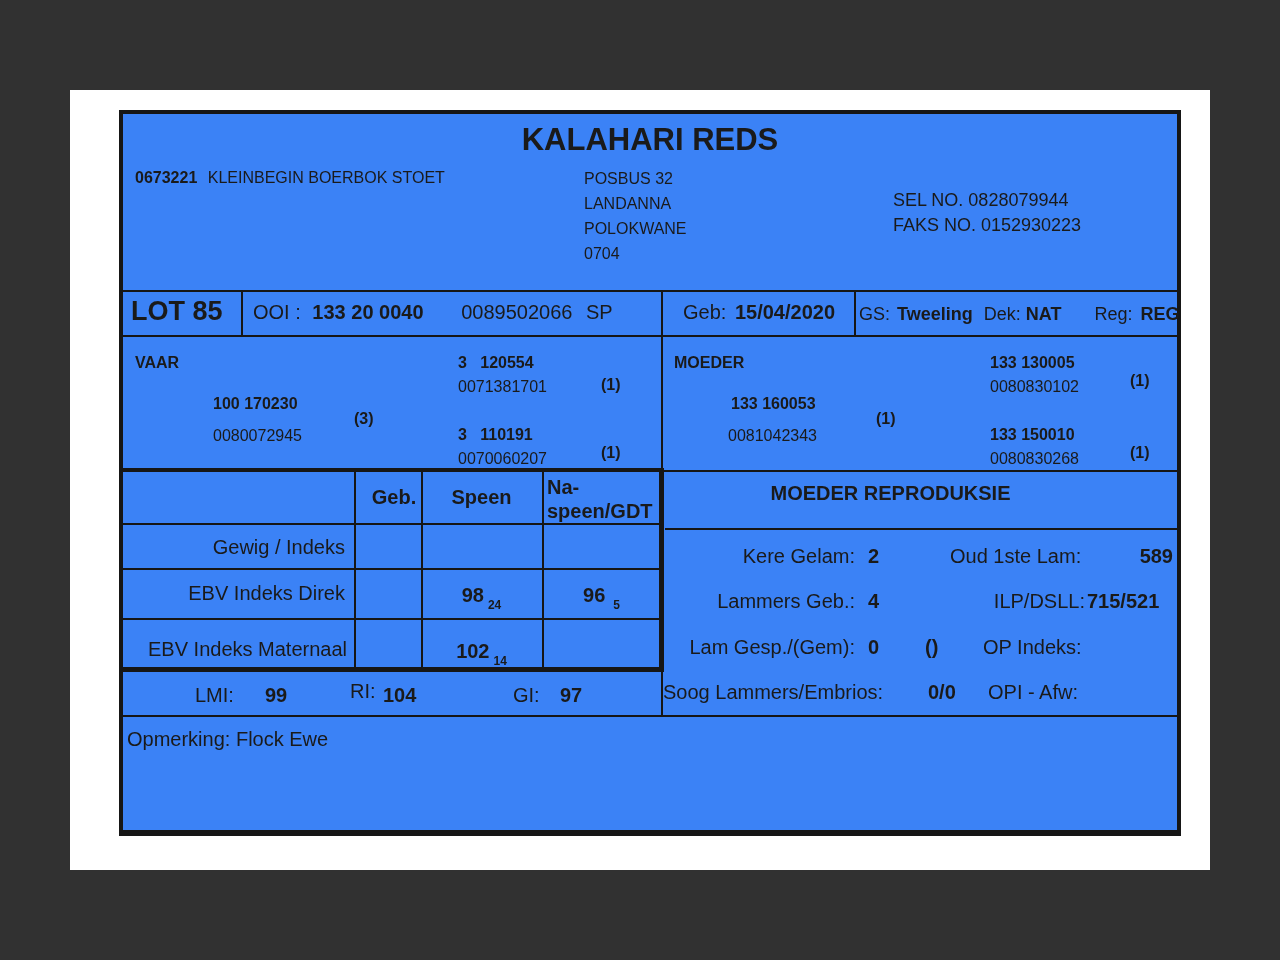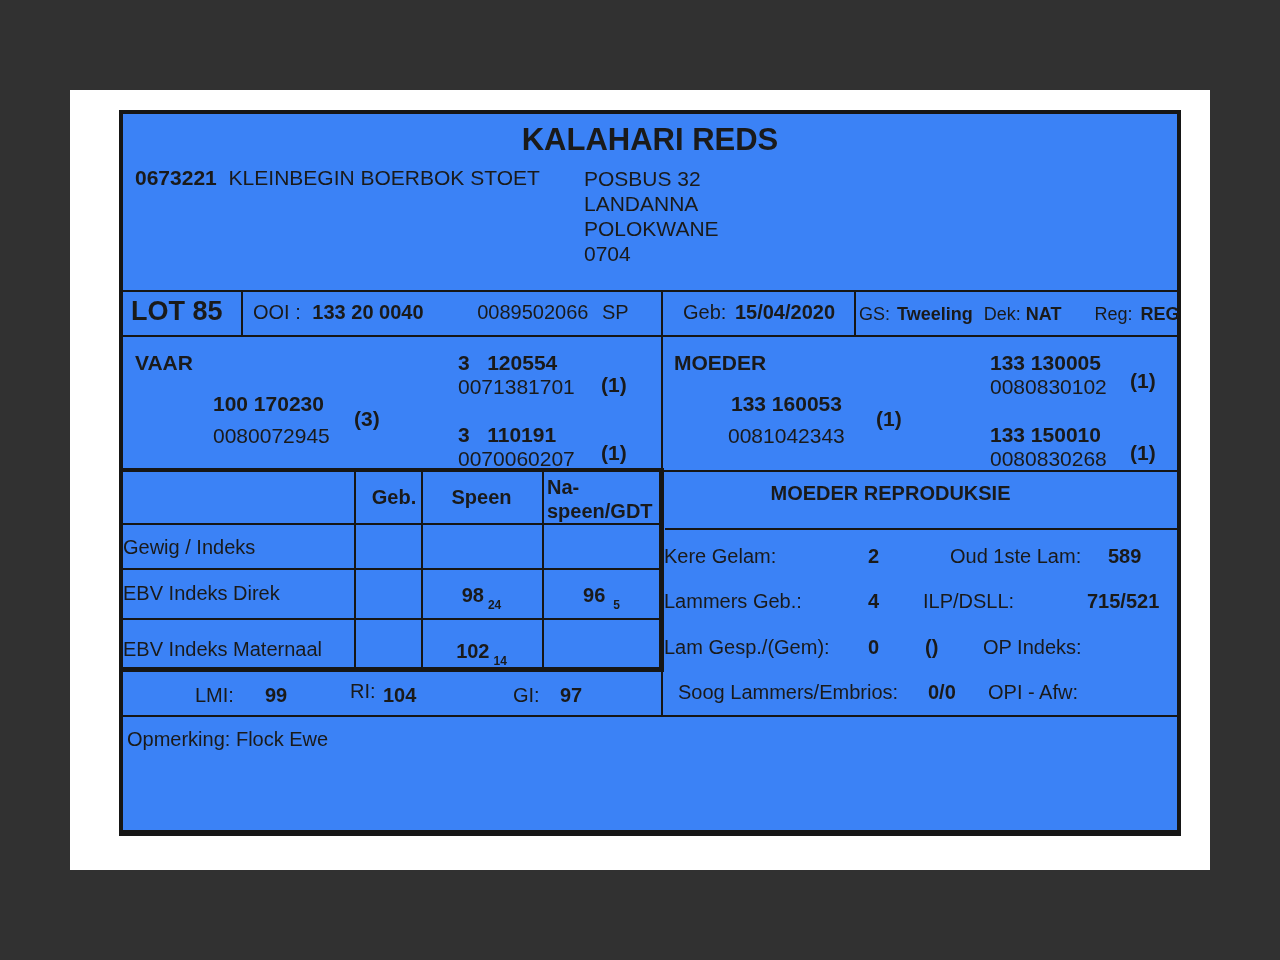--- a/index.html
+++ b/index.html
@@ -19,24 +19,24 @@
     position:absolute;left:119px;top:110px;width:1062px;height:726px;
     box-sizing:border-box;
     border:4px solid #161616;border-bottom-width:6px;
     background:#3b82f6;
   }
   .abs{position:absolute;white-space:nowrap;}
   .ln{position:absolute;background:#161616;}
   .b{font-weight:bold;}
   .pre{white-space:pre;}
   .ctr{text-align:center;}
-  .rt{}
+  .rt{text-align:right;}
   .f31{font-size:31px;}
   .f27{font-size:27px;}
-  .f21{font-size:21px;line-height:25px;}
+  .f21{font-size:16px;line-height:25px;}
   .f20{font-size:20px;}
   .f18{font-size:18px;line-height:25px;}
   .sub{font-size:12px;font-weight:bold;vertical-align:-7px;margin-left:4px;}
 </style>
 </head>
 <body>
 
 <div class="page"></div>
 
 <div class="card">
@@ -64,26 +64,30 @@
   <div class="abs f21" style="left:12px;top:51px">
     <span class="b">0673221</span>
     <span style="margin-left:6px">KLEINBEGIN BOERBOK STOET</span>
   </div>
   <div class="abs f21" style="left:461px;top:52px">
     <div>POSBUS 32</div>
     <div>LANDANNA</div>
     <div>POLOKWANE</div>
     <div>0704</div>
   </div>
+  <div class="abs f18" style="left:770px;top:74px">
+    <div>SEL NO. 0828079944</div>
+    <div>FAKS NO. 0152930223</div>
+  </div>
 
   <div class="abs f27 b" style="left:8px;top:182px">LOT 85</div>
   <div class="abs f20" style="left:130px;top:187px">
     <span>OOI :</span>
     <span class="b" style="margin-left:6px">133 20 0040</span>
-    <span style="margin-left:48px">0089502066</span>
+    <span style="margin-left:32px">0089502066</span>
     <span style="margin-left:8px">SP</span>
   </div>
   <div class="abs f20" style="left:560px;top:187px">
     <span>Geb:</span>
     <span class="b" style="margin-left:3px">15/04/2020</span>
   </div>
   <div class="abs" style="left:736px;top:190px;font-size:18px">
     <span>GS:</span>
     <span class="b" style="margin-left:2px">Tweeling</span>
     <span style="margin-left:6px">Dek:</span>
@@ -157,21 +161,21 @@
   <div class="abs f20 rt" style="left:541px;top:476px;width:191px">Lammers Geb.:</div>
   <div class="abs f20 b" style="left:745px;top:476px">4</div>
   <div class="abs f20 rt" style="left:800px;top:476px;width:162px">ILP/DSLL:</div>
   <div class="abs f20 b" style="left:964px;top:476px">715/521</div>
 
   <div class="abs f20 rt" style="left:541px;top:522px;width:191px">Lam Gesp./(Gem):</div>
   <div class="abs f20 b" style="left:745px;top:522px">0</div>
   <div class="abs f20 b" style="left:802px;top:522px">()</div>
   <div class="abs f20" style="left:860px;top:522px">OP Indeks:</div>
 
-  <div class="abs f20" style="left:555px;top:567px">Soog Lammers/Embrios:</div>
+  <div class="abs f20" style="left:540px;top:567px">Soog Lammers/Embrios:</div>
   <div class="abs f20 b" style="left:805px;top:567px">0/0</div>
   <div class="abs f20" style="left:865px;top:567px">OPI - Afw:</div>
 
   <div class="abs f20" style="left:4px;top:614px">
     <span>Opmerking:</span>
     <span>Flock Ewe</span>
   </div>
 
 </div>
 

